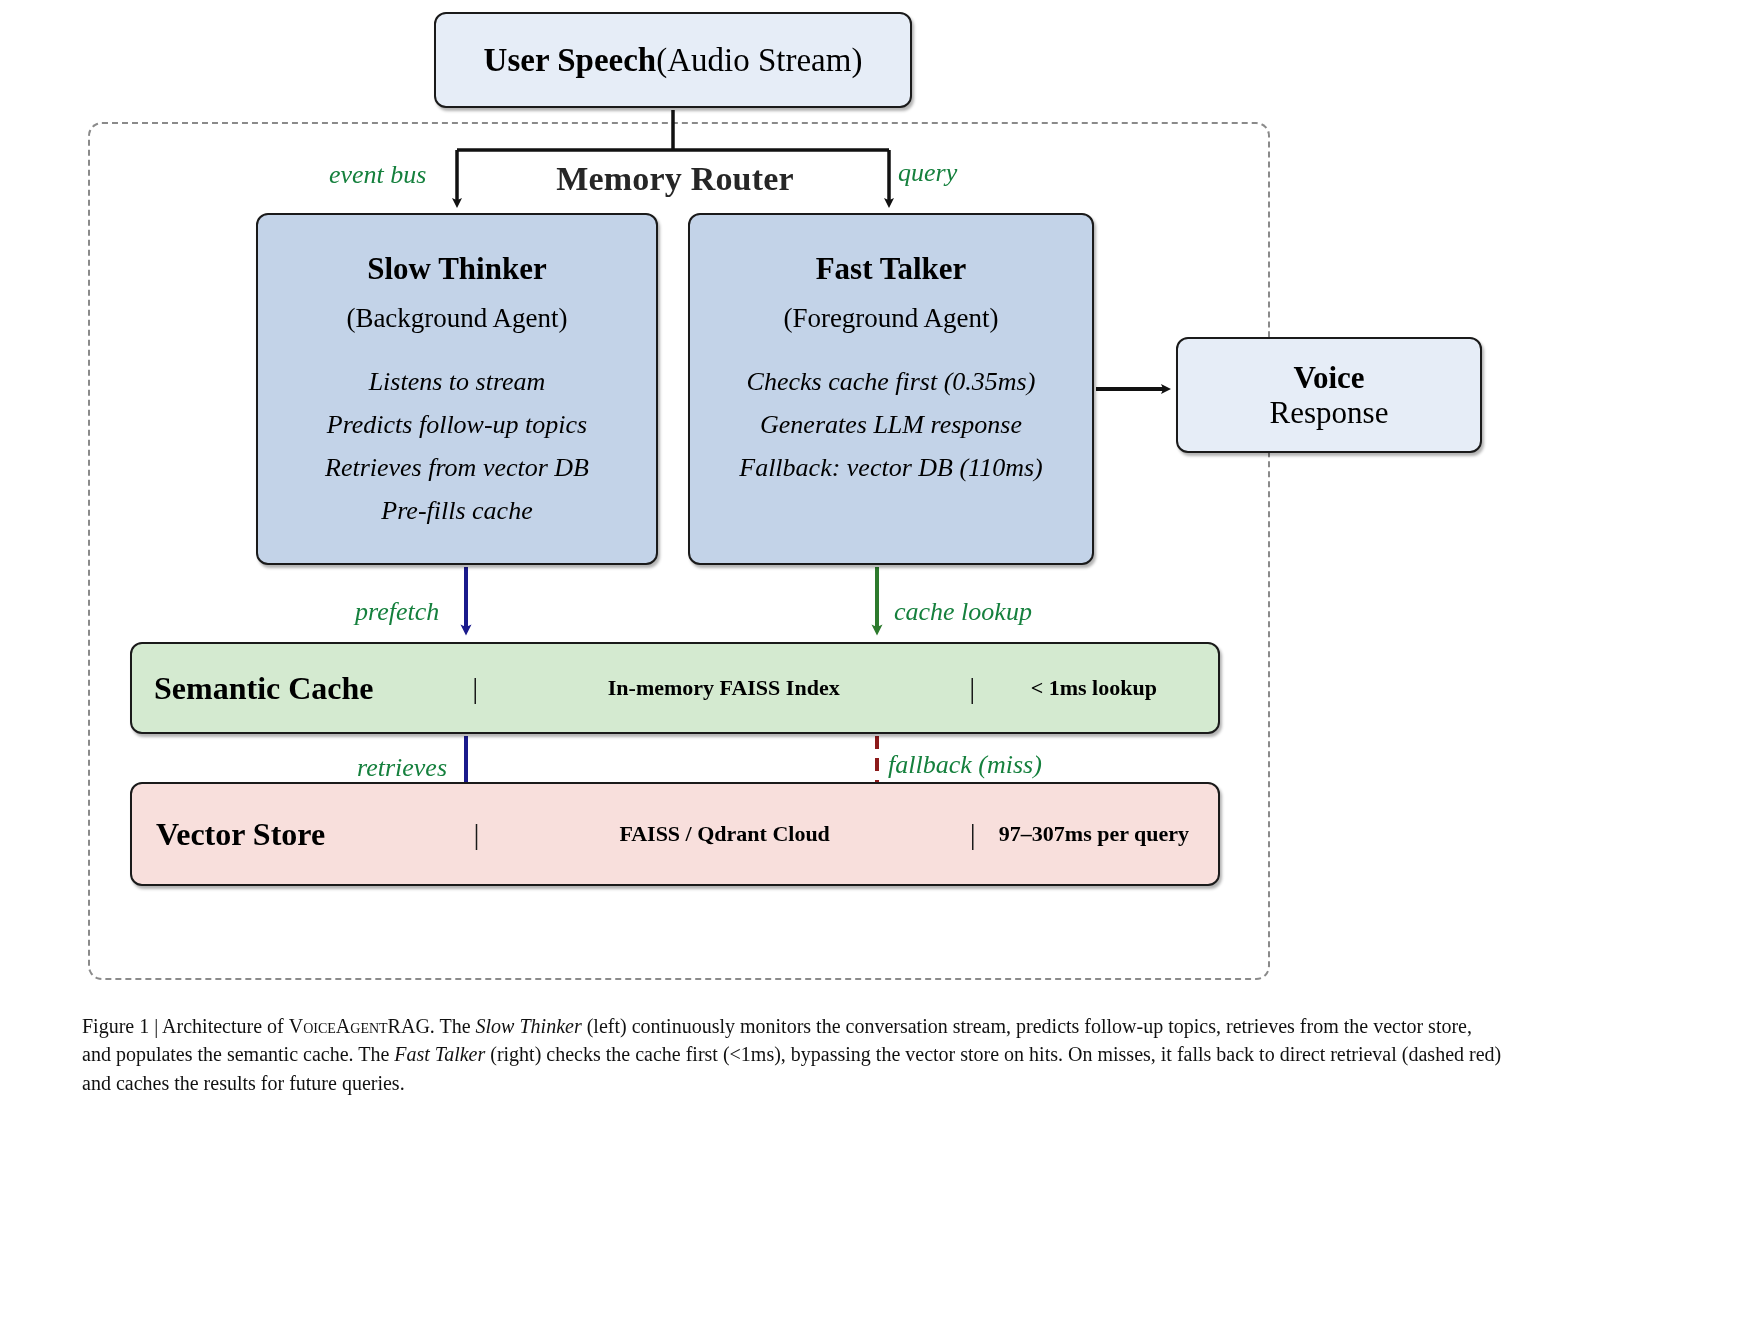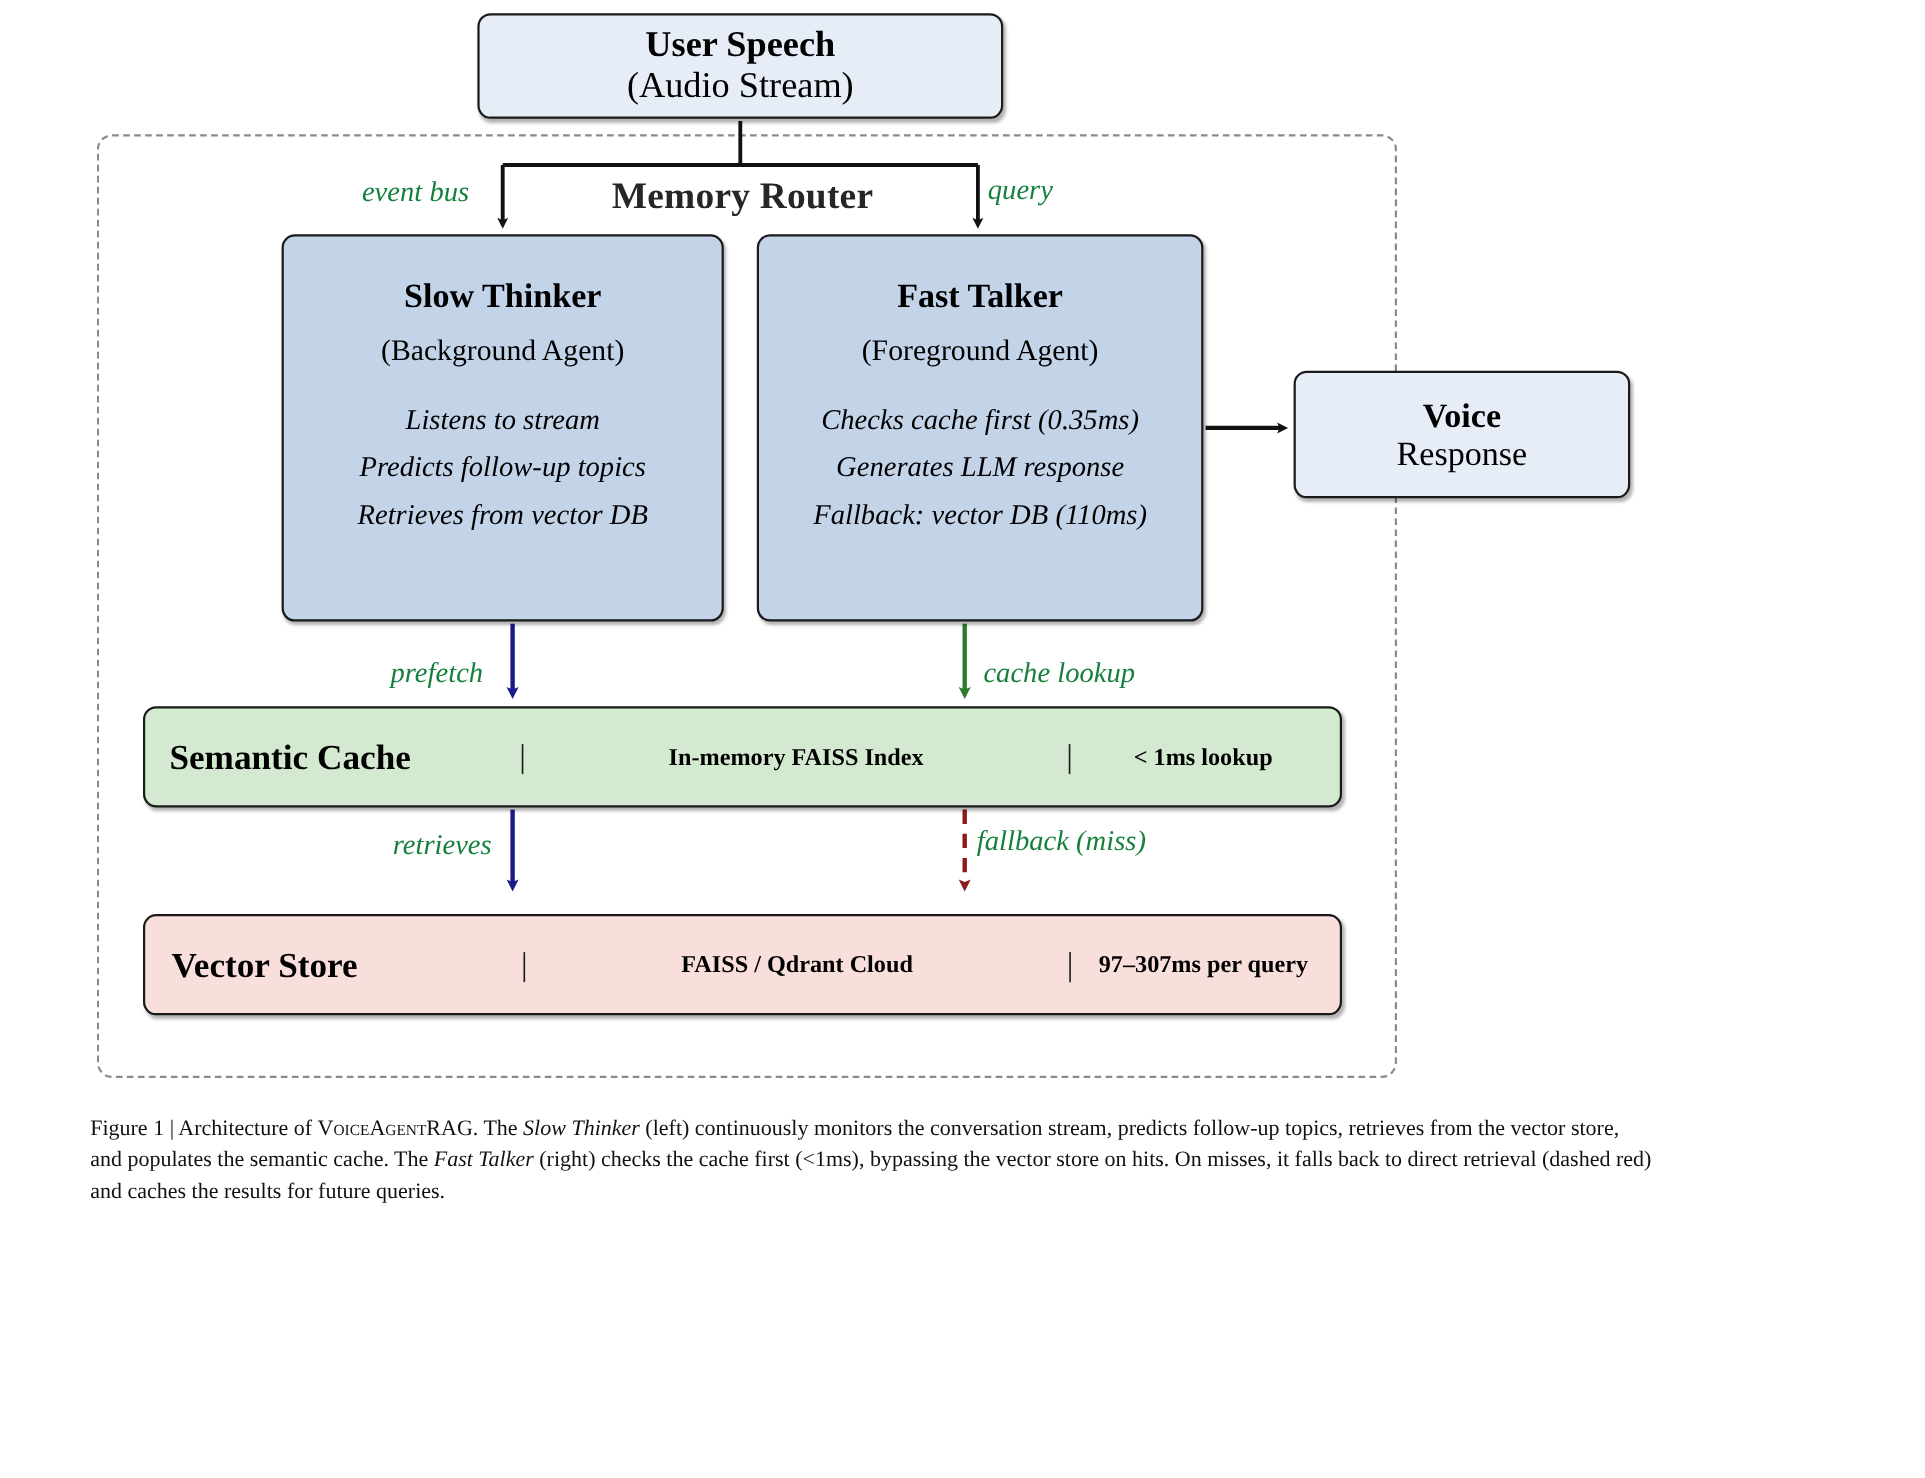--- a/index.html
+++ b/index.html
@@ -45,21 +45,21 @@
     width: 1182px; height: 858px;
     border: 2px dashed #8a8a8a;
     border-radius: 14px;
   }
 
   
   #user-speech {
     left: 434px; top: 12px;
     width: 478px; height: 96px;
     font-size: 33px;
-    flex-direction: column;
+    flex-direction: row;
     gap: 0;
   }
   #user-speech .lbl-bold { font-weight: bold; }
   #user-speech .lbl-reg  { font-weight: normal; }
 
   #memory-router-label {
     position: absolute;
     left: 505px; top: 160px;
     width: 340px;
     text-align: center;
@@ -138,22 +138,22 @@
     left: 130px; top: 642px;
     width: 1090px; height: 92px;
   }
   #semantic-cache .s1 { width: 316px; text-align: left; }
   #semantic-cache .sepA { width: 40px; text-align: center; }
   #semantic-cache .s2 { width: 480px; text-align: center; }
   #semantic-cache .sepB { width: 40px; text-align: center; }
   #semantic-cache .s3 { width: 214px; text-align: center; }
 
   #vector-store {
-    left: 130px; top: 831px;
-    width: 1090px; height: 92px; padding-left: 24px;
+    left: 130px; top: 782px;
+    width: 1090px; height: 104px; padding-left: 24px;
   }
   #vector-store .s1 { width: 316px; text-align: left; }
   #vector-store .sepA { width: 40px; text-align: center; }
   #vector-store .s2 { width: 480px; text-align: center; }
   #vector-store .sepB { width: 40px; text-align: center; }
   #vector-store .s3 { width: 214px; text-align: center; }
 
   
   .edge-label {
     position: absolute;
@@ -253,20 +253,21 @@
   <div class="edge-label" id="lbl-event-bus">event bus</div>
   <div class="edge-label" id="lbl-query">query</div>
 
   <div class="node steel-blue" id="slow-thinker">
     <div class="agent-title">Slow Thinker</div>
     <div class="agent-sub">(Background Agent)</div>
     <div class="agent-lines">
       <div>Listens to stream</div>
       <div>Predicts follow-up topics</div>
       <div>Retrieves from vector DB</div>
+      <div>Pre-fills cache</div>
     </div>
   </div>
 
   <div class="node steel-blue" id="fast-talker">
     <div class="agent-title">Fast Talker</div>
     <div class="agent-sub">(Foreground Agent)</div>
     <div class="agent-lines">
       <div>Checks cache first (0.35ms)</div>
       <div>Generates LLM response</div>
       <div>Fallback: vector DB (110ms)</div>

